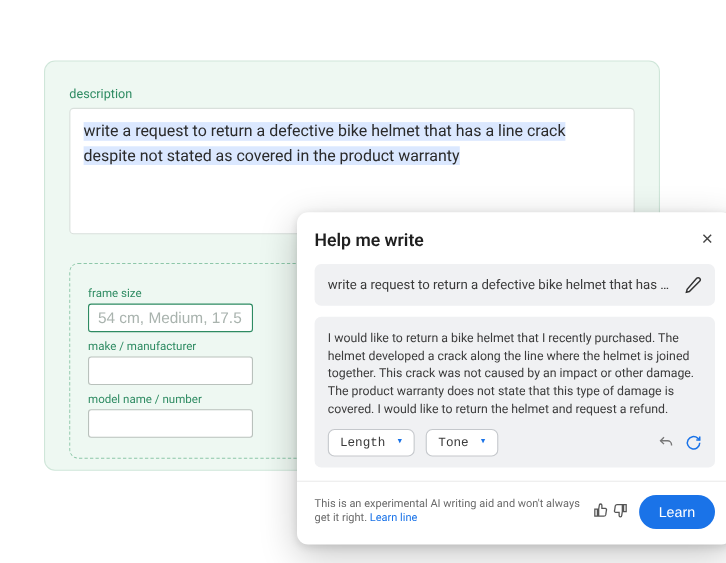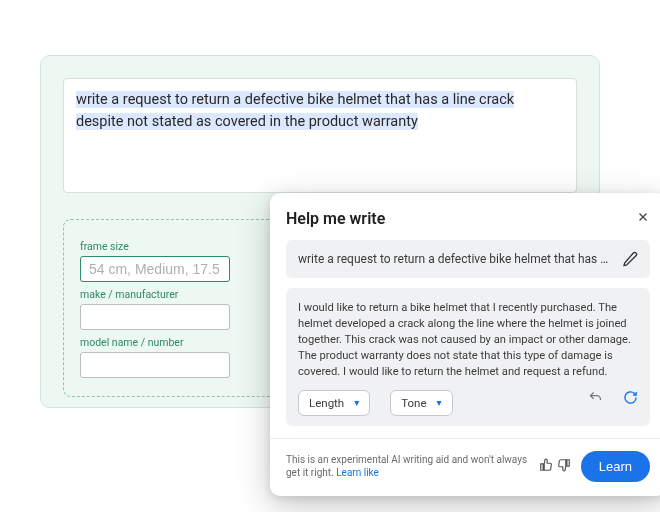--- a/index.html
+++ b/index.html
@@ -146,23 +146,24 @@
     position: absolute;
     right: -16px;
     top: -46px;
     width: 4px;
     height: 190px;
     background: #1a73e8;
     border-radius: 2px;
   }
   .result-controls {
     display: flex;
-    align-items: flex-start;
-    gap: 20px;
+    align-items: flex-end;
+    gap: 10px;
     margin-top: 10px;
+    font-family: Liberation Mono, monospace;
   }
   .chip {
     display: flex;
     align-items: center;
     gap: 10px;
     border: 1px solid #c5c8cc;
     background: #fff;
     border-radius: 6px;
     font-size: 11.5px;
     color: #3c3c3c;
@@ -213,20 +214,21 @@
     padding: 8px 18px;
     font-size: 13px;
     font-weight: 500;
     cursor: pointer;
   }
 </style>
 </head>
 <body>
 
 <div class="form-card">
+  <div class="form-label">description</div>
   <div class="desc-box">
     <span>write a request to return a defective bike helmet that has a line crack despite not stated as covered in the product warranty</span>
   </div>
 
   <div class="fieldset">
 
     <div class="sub-label">frame size</div>
     <input class="text-input fs" placeholder="54 cm, Medium, 17.5 inches" style="">
 
     <div class="sub-label">make / manufacturer</div>
@@ -279,21 +281,21 @@
               <path d="M21 12a9 9 0 1 1-3-6.7L21 8"></path>
               <path d="M21 3v5h-5"></path>
             </svg>
         </span>
       </div>
     </div>
   </div>
 
   <div class="footer-row">
     <div class="disclaimer">
-      <span>This is an experimental AI writing aid and won't always get it right. </span><a href="#">Learn like</a>
+      <span>This is an experimental AI writing aid and won't always get it right. </span><a href="#">Learn line</a>
     </div>
     <div class="thumbs">
       <span>
         <svg viewBox="0 0 24 24" fill="none" stroke="#555" stroke-width="2">
             <path d="M7 10v11H3V10h4Zm3 11h7a3 3 0 0 0 3-2l1-7a2 2 0 0 0-2-3h-5V4a2 2 0 0 0-4 0l-1 6v11Z"></path>
           </svg>
       </span>
       <span>
         <svg viewBox="0 0 24 24" fill="none" stroke="#555" stroke-width="2">
             <path d="M17 14V3h4v11h-4Zm-3-11H7a3 3 0 0 0-3 2l-1 7a2 2 0 0 0 2 3h5v5a2 2 0 0 0 4 0l1-6V3Z"></path>

